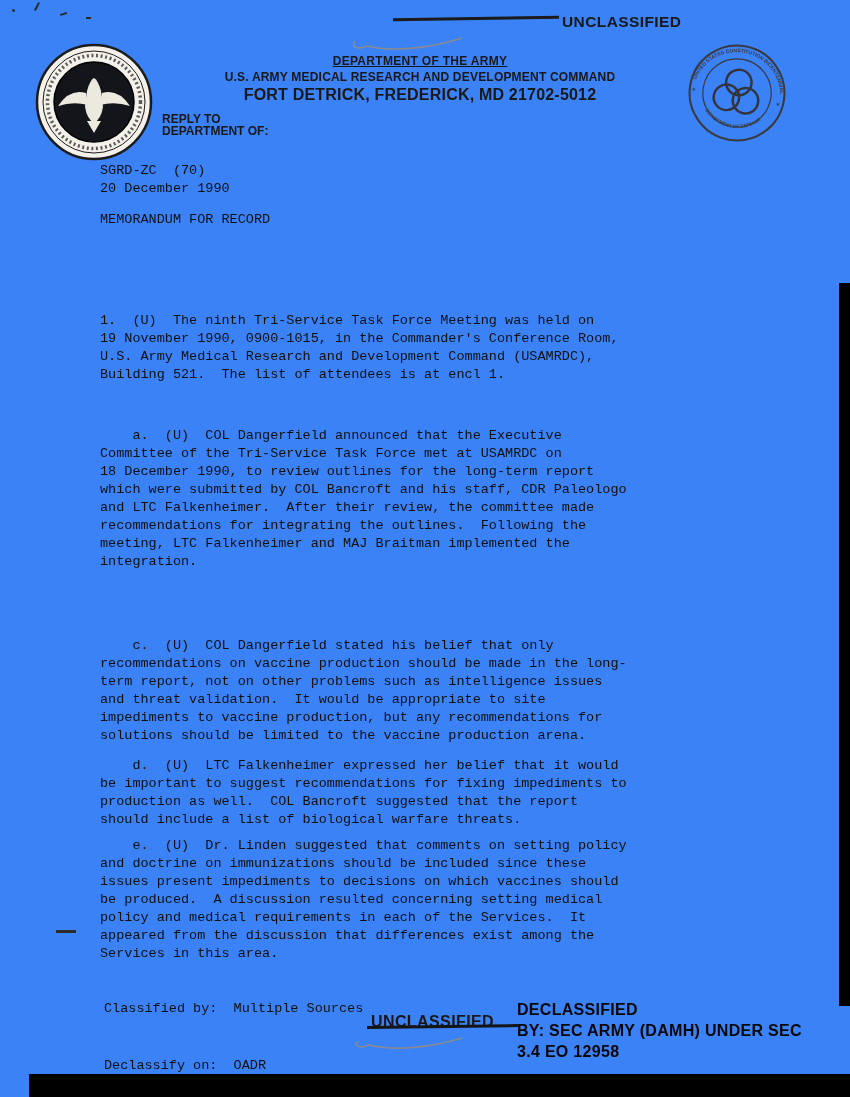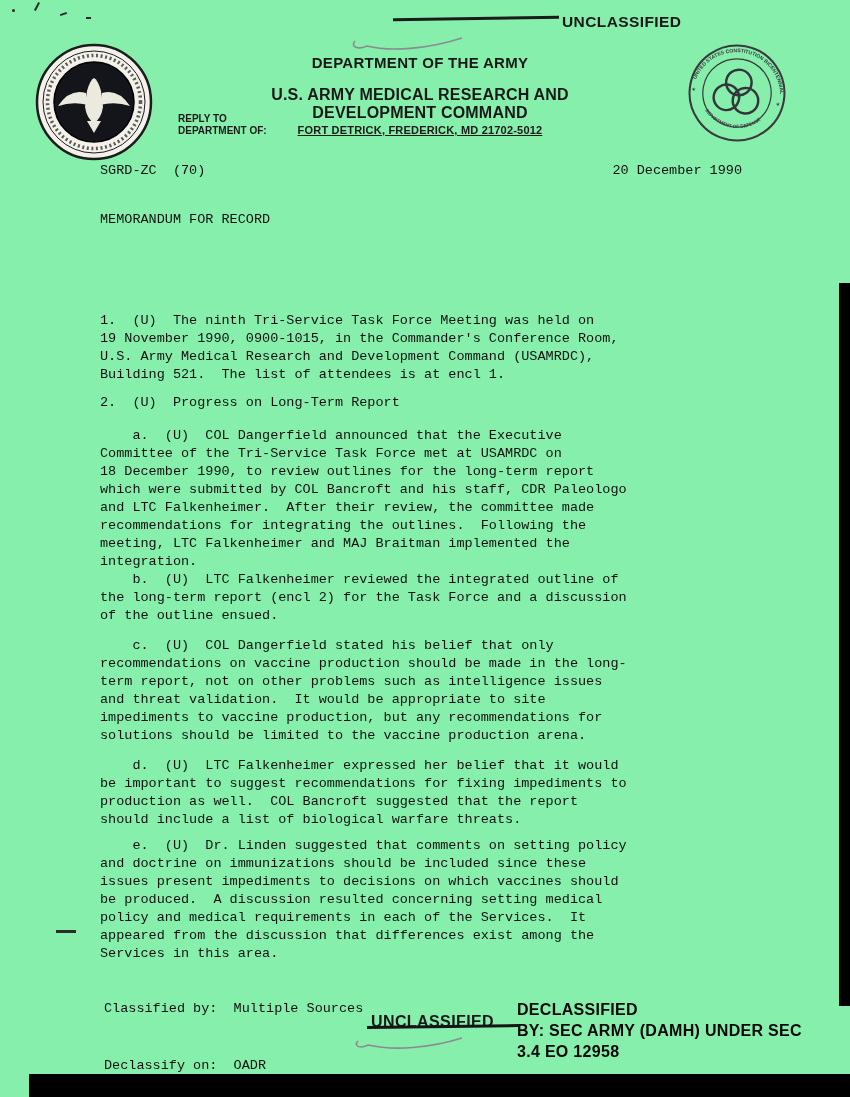--- a/index.html
+++ b/index.html
@@ -1,36 +1,36 @@
 <!DOCTYPE html>
 <html><head>
 <meta charset="utf-8">
 <style>
   * { margin:0; padding:0; box-sizing:border-box; }
   html,body { background:#ffffff; }
   body { width:850px; height:1097px; font-family:"Liberation Sans", sans-serif; }
-  .page { position:relative; width:850px; height:1097px; background:#86efac; overflow:hidden; color:#141414; }
+  .page { position:relative; width:850px; height:1097px; background:#3b82f6; overflow:hidden; color:#141414; }
   .abs { position:absolute; }
   .mono { font-family:"Liberation Mono","DejaVu Sans Mono",monospace; font-size:13.5px; line-height:18px; color:#101010; white-space:pre; }
   .sans-bold { font-family:"Liberation Sans",sans-serif; font-weight:bold; color:#181818; }
 
   .top-class { left:562px; top:13px; font-size:15.5px; letter-spacing:0.4px; }
   .top-line { left:393px; top:17px; width:166px; height:2.5px; background:#1b1b1b; transform:rotate(-0.8deg); }
   .scribble-top { left:348px; top:32px; }
   .scribble-bottom { left:350px; top:1033px; }
 
   .seal-wrap { left:34px; top:42px; width:120px; height:120px; }
   .lh-text { left:210px; top:54px; width:420px; text-align:center; }
-  .lh-dept { font-size:15px; letter-spacing:0.3px; }
-  .lh-cmd { font-size:16px; margin-top:15px; letter-spacing:0.2px; }
-  .lh-addr { font-size:11px; margin-top:2px; letter-spacing:0.2px;text-decoration:underline; }
-  .reply-to { left:178px; top:113px; font-size:10px; line-height:12px; }
+  .lh-dept { font-size:12px; letter-spacing:0.3px;text-decoration:underline; }
+  .lh-cmd { font-size:12px; margin-top:2px; letter-spacing:0.2px; }
+  .lh-addr { font-size:16px; margin-top:2px; letter-spacing:0.2px; }
+  .reply-to { left:162px; top:113px; font-size:12px; line-height:12px; }
   .stamp-wrap { left:686px; top:42px; width:102px; height:102px; transform:rotate(10deg); }
 
-  .office-row { left:100px; top:162px; width:642px; display:flex; justify-content:space-between; }
+  .office-row { left:100px; top:162px; width:642px; display:flex; justify-content:space-between;flex-direction:column; }
   .memo-for { left:100px; top:211px; }
   .subject { left:100px; top:245px; }
   .struck { position:relative; }
   .struck::after { content:""; position:absolute; left:-7px; right:-9px; top:52%; height:2.2px; background:#141414; transform:rotate(-1deg); }
   .para { left:100px; }
 
   .class-by { left:104px; top:1000px; }
   .declassify-on { left:104px; top:1017px;margin-top:40px; }
 
   .bottom-class { left:371px; top:1013px; font-size:16px; letter-spacing:0.4px; }
@@ -117,32 +117,28 @@
     <span>20 December 1990</span>
   </div>
 
   <div class="abs mono memo-for">MEMORANDUM FOR RECORD</div>
 
 
   <div class="abs mono para" style="top:312px">1.  (U)  The ninth Tri-Service Task Force Meeting was held on
 19 November 1990, 0900-1015, in the Commander's Conference Room,
 U.S. Army Medical Research and Development Command (USAMRDC),
 Building 521.  The list of attendees is at encl 1.</div>
-  <div class="abs mono para" style="top:394px">2.  (U)  Progress on Long-Term Report</div>
   <div class="abs mono para" style="top:427px">    a.  (U)  COL Dangerfield announced that the Executive
 Committee of the Tri-Service Task Force met at USAMRDC on
 18 December 1990, to review outlines for the long-term report
 which were submitted by COL Bancroft and his staff, CDR Paleologo
 and LTC Falkenheimer.  After their review, the committee made
 recommendations for integrating the outlines.  Following the
 meeting, LTC Falkenheimer and MAJ Braitman implemented the
 integration.</div>
-  <div class="abs mono para" style="top:571px">    b.  (U)  LTC Falkenheimer reviewed the integrated outline of
-the long-term report (encl 2) for the Task Force and a discussion
-of the outline ensued.</div>
   <div class="abs mono para" style="top:637px">    c.  (U)  COL Dangerfield stated his belief that only
 recommendations on vaccine production should be made in the long-
 term report, not on other problems such as intelligence issues
 and threat validation.  It would be appropriate to site
 impediments to vaccine production, but any recommendations for
 solutions should be limited to the vaccine production arena.</div>
   <div class="abs mono para" style="top:757px">    d.  (U)  LTC Falkenheimer expressed her belief that it would
 be important to suggest recommendations for fixing impediments to
 production as well.  COL Bancroft suggested that the report
 should include a list of biological warfare threats.</div>

